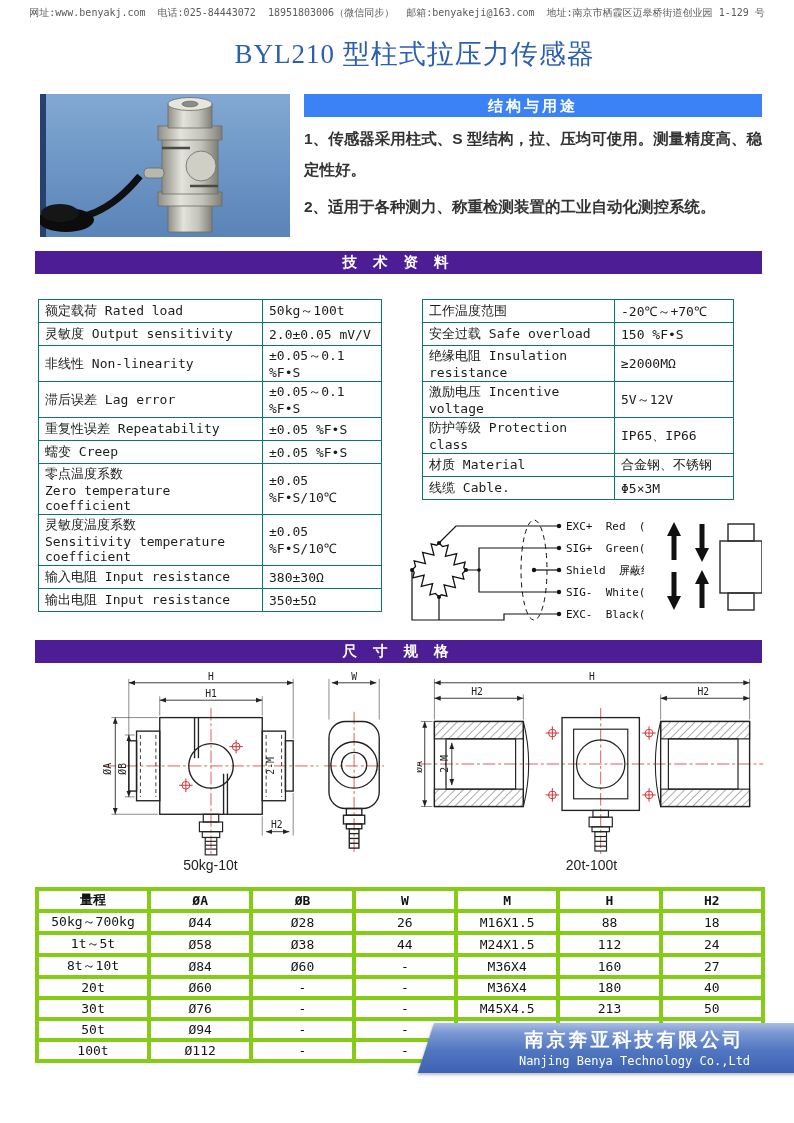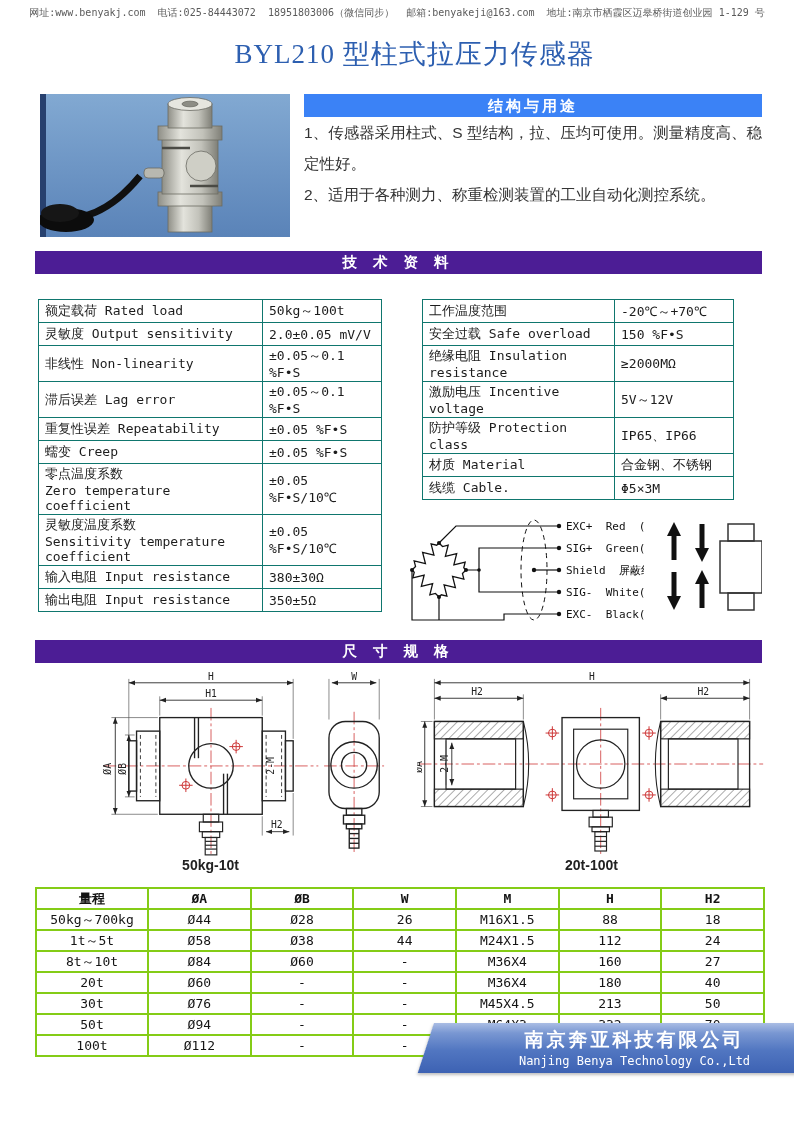--- a/index.html
+++ b/index.html
@@ -25,22 +25,22 @@
   .top-section { display:flex; margin:22px 32px 0 40px; gap:8px; }
   .photo-wrap { width:250px; height:143px; flex:0 0 aupx; }
   .photo-wrap svg { display:block; }
   .structure-col { flex:1; margin-left:6px; }
   .blue-banner {
     background:#3b82f6; color:#ffffff; text-align:center;
     font-size:15px; font-weight:bold; letter-spacing:3px;
     height:23px; line-height:23px;
   }
   .structure-col .point {
-    font-size:15.5px; line-height:31px; color:#333; font-weight:400;
-    text-align:justify;
+    font-size:15.5px; line-height:31px; color:#333; font-weight:700;
+    margin-top:6px; text-align:justify;
   }
   
   .wide-banner {
     margin:14px 32px 0 35px; height:23px; line-height:23px;
     background:#4c1d95; color:#fff; text-align:center;
     font-size:14.5px; font-weight:bold; letter-spacing:6px;
   }
   
   .spec-section { display:flex; margin:25px 32px 0 38px; gap:40px; align-items:flex-start; }
   table.spec { border-collapse:collapse; font-size:13px; }
@@ -51,28 +51,28 @@
   table.spec-left { width:372px; }
   table.spec-left td.lab { width:224px; }
   table.spec-right { width:312px; }
   table.spec-right td.lab { width:192px; }
   td .l2 { font-family:"DejaVu Sans Mono", monospace; }
   
   .wiring-block { display:flex; align-items:center; margin-top:8px; margin-left:-28px; }
   
   .drawings { display:flex; margin:8px 20px 0 28px; gap:16px; }
   .drawing { width:365px; text-align:center; }
-  .drawing-label { font-size:14px; font-weight:bold; color:#222; margin-top:-4px; }
+  .drawing-label { font-size:14px; font-weight:normal; color:#222; margin-top:-4px; }
   
   table.dim {
     border-collapse:collapse; margin:14px 32px 0 35px; width:730px;
     table-layout:fixed; font-size:13px; text-align:center;
   }
   table.dim td, table.dim th {
-    border:2px solid #84cc16; height:21px; padding:0 2px;
+    border:4px solid #84cc16; height:21px; padding:0 2px;
     font-family:"DejaVu Sans Mono", monospace; font-weight:normal; color:#141414;
   }
   table.dim th { font-weight:bold; }
   
   .footer-band { position:absolute; right:0; bottom:36px; width:345px; height:64px; }
   .footer-bg {
     position:absolute; top:0; right:-30px; width:390px; height:50px;
     transform:skewX(-18deg); transform-origin:top right;
     background:linear-gradient(180deg,#aabde4 0%,#7997d2 20%,#5176c1 55%,#3d62b3 100%);
     box-shadow:0 2px 3px rgba(0,0,0,.25);

